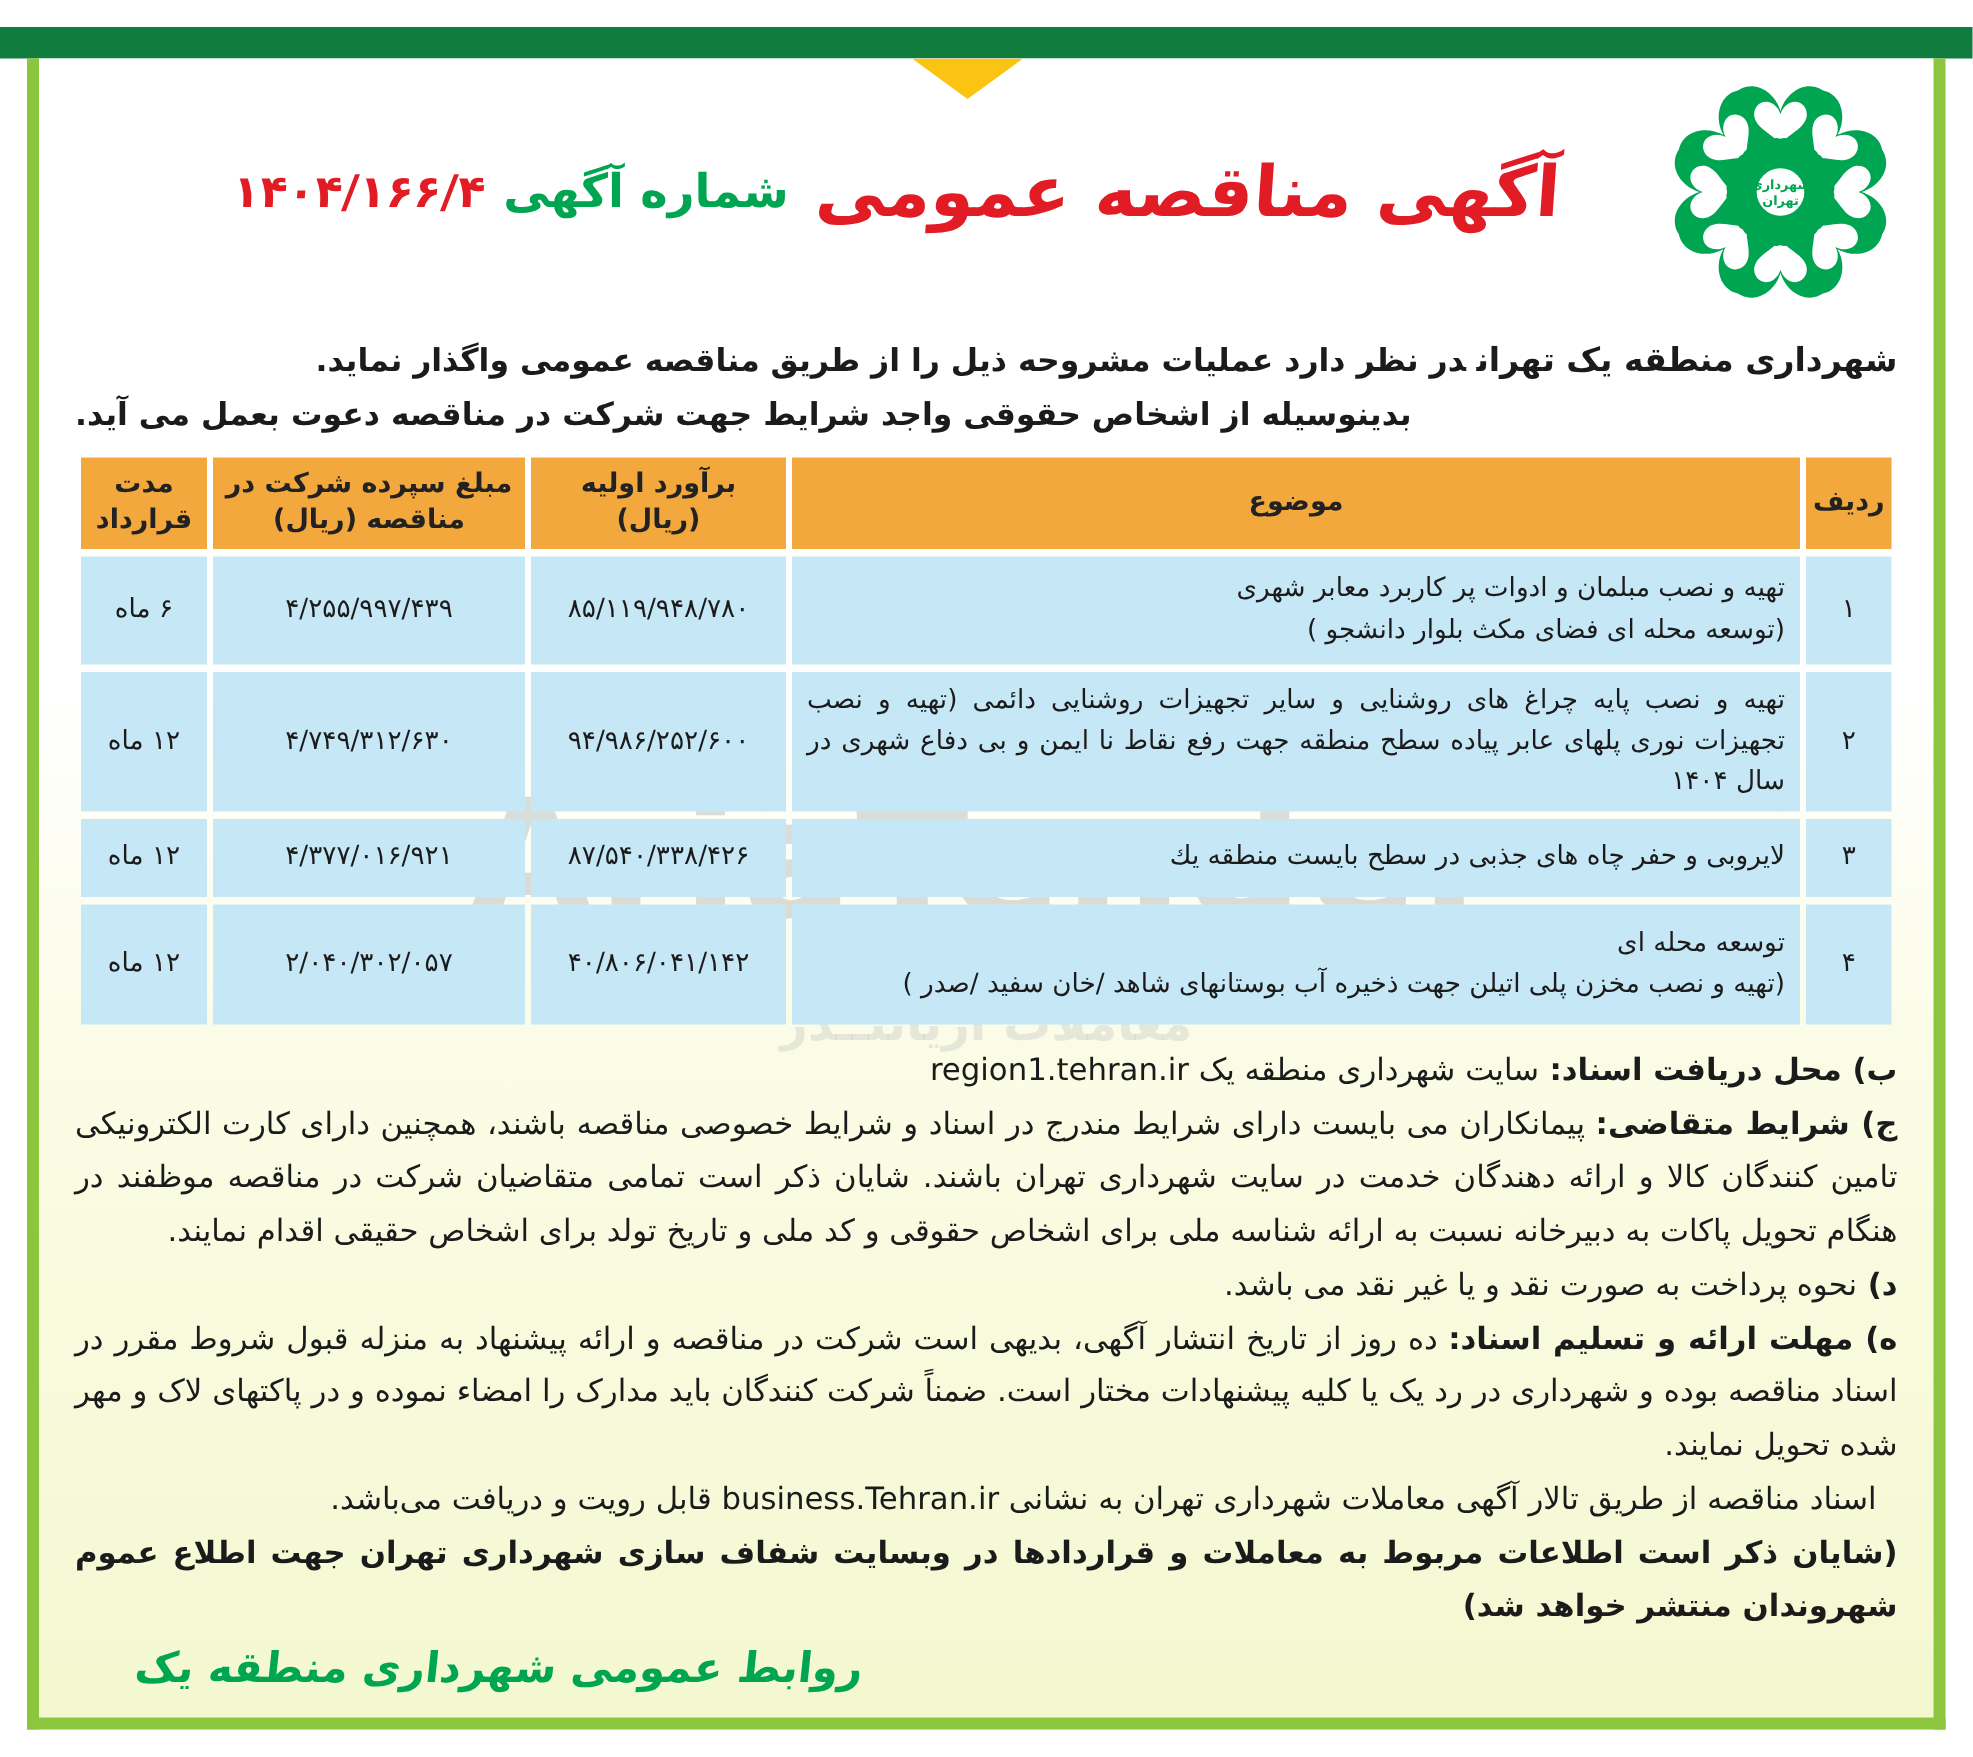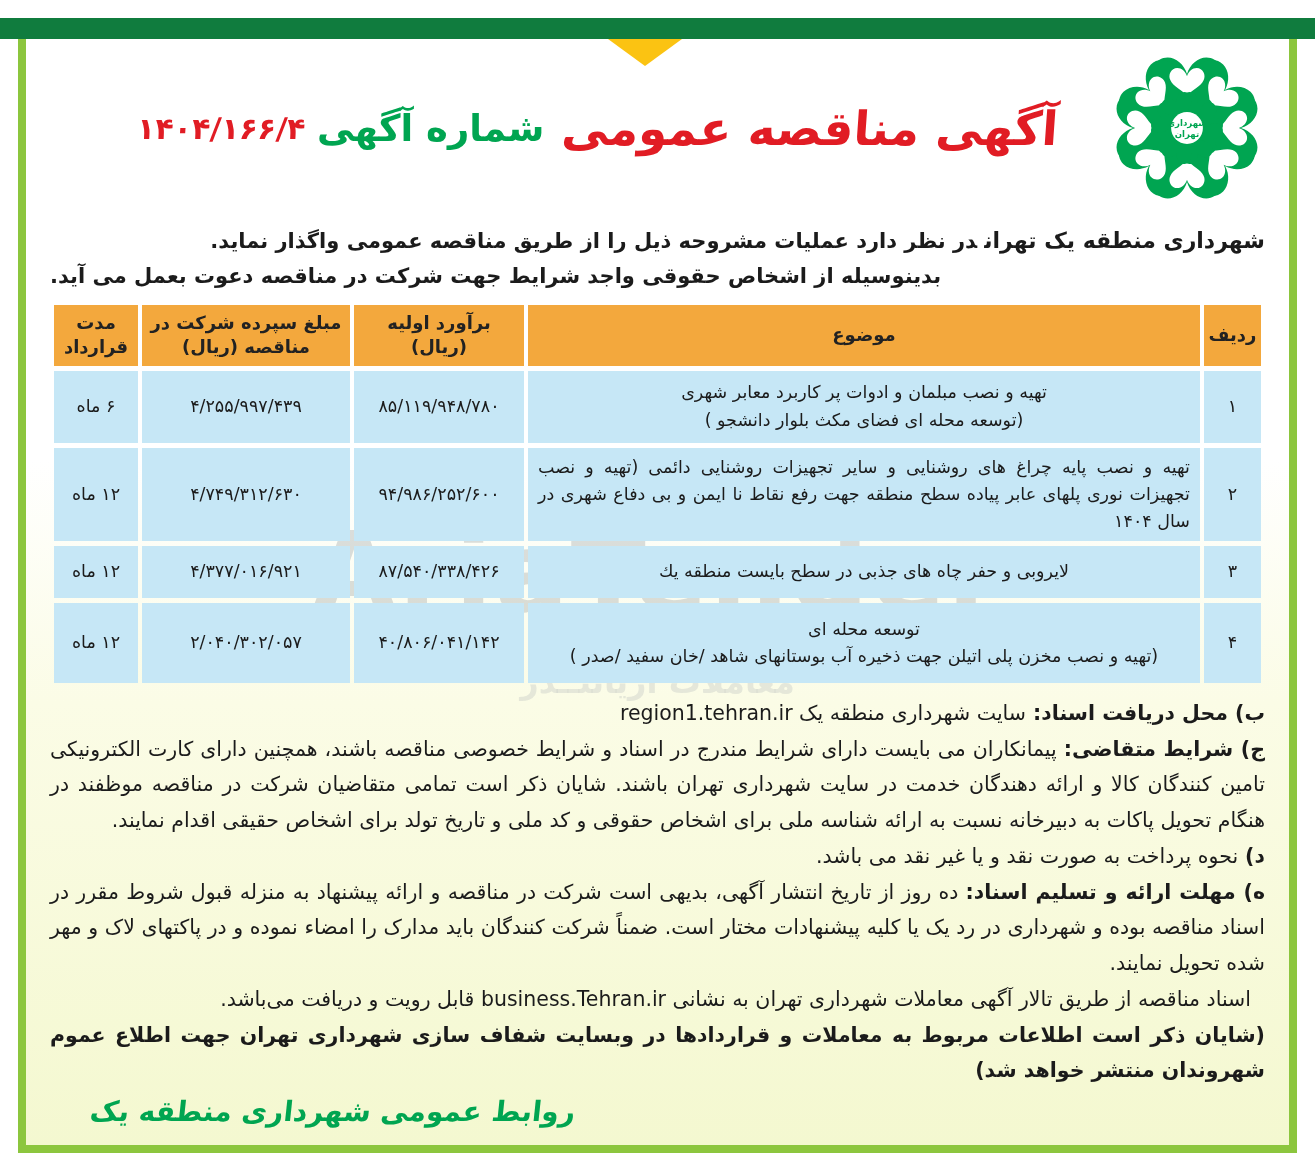--- a/index.html
+++ b/index.html
@@ -39,21 +39,21 @@
   .content { position:relative; z-index:1; }
 
   
   .header { display:flex; align-items:center; height:158px; }
   .logo { order:1; flex:0 0 160px; display:flex; justify-content:flex-start; }
   .title-block { order:2; flex:1; display:flex; align-items:center; justify-content:center; padding-left:40px; }
   .ad-title {
     color:#E11C24; font-size:47px; font-weight:bold;
     transform:skewX(-4deg); letter-spacing:-1px; margin-left:18px;
   }
-  .ad-number-label { color:#00A551; font-size:37px; font-weight:bold; margin-left:12px; }
+  .ad-number-label { color:#00A551; font-size:31px; font-weight:bold; margin-left:12px; }
   .ad-number { color:#E11C24; font-size:30px; font-weight:bold; transform:skewX(-4deg); }
 
   
   .intro { font-size:21px; line-height:1.65; margin-top:16px; }
   .intro .lead { font-weight:bold; font-size:22px; margin-left:7px; }
   .intro-l1 { font-weight:600; }
   .intro-l2 { text-align:left; font-weight:600; }
 
   
   table.tender {
@@ -68,21 +68,21 @@
     background:#C6E7F6; font-size:17.5px; line-height:1.55;
     padding:6px 10px; vertical-align:middle;
   }
   .w-idx { width:57px; }
   .w-est { width:170px; }
   .w-dep { width:208px; }
   .w-dur { width:84px; }
   td.c-idx { text-align:center; font-size:18px; }
   td.c-num { text-align:center; font-size:17px; white-space:nowrap; }
   td.c-dur { text-align:center; }
-  td.c-subj.center { text-align:center; }
+  td.c-subj.center { }
   td.c-subj.justify { text-align:justify; }
   td.c-subj .l1, td.c-subj .l2 { display:block; }
   tr.h1 td { height:72px; } tr.h2 td { height:74px; } tr.h3 td { height:52px; } tr.h4 td { height:80px; }
 
   
   .paras { margin-top:8px; font-size:20.5px; line-height:1.72; }
   .paras p { text-align:justify; margin:1px 0; }
   .paras b.lbl { margin-left:7px; }
   .p-docs { text-indent:14px; }
   .p-note { font-weight:bold; }

